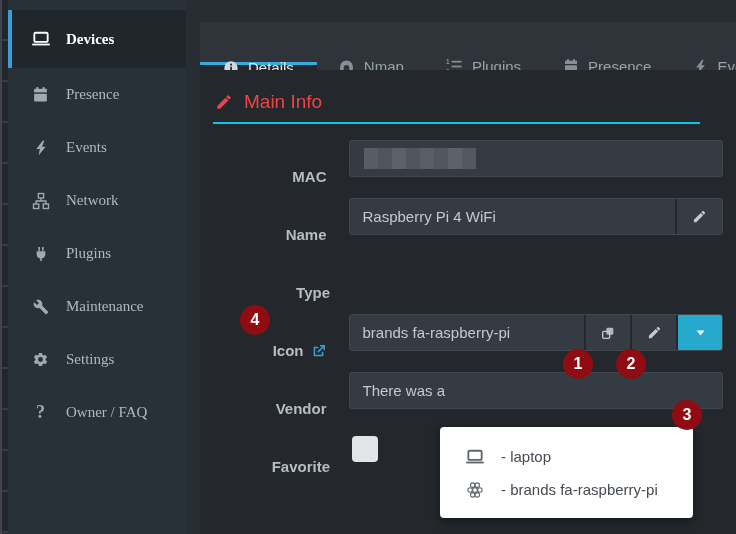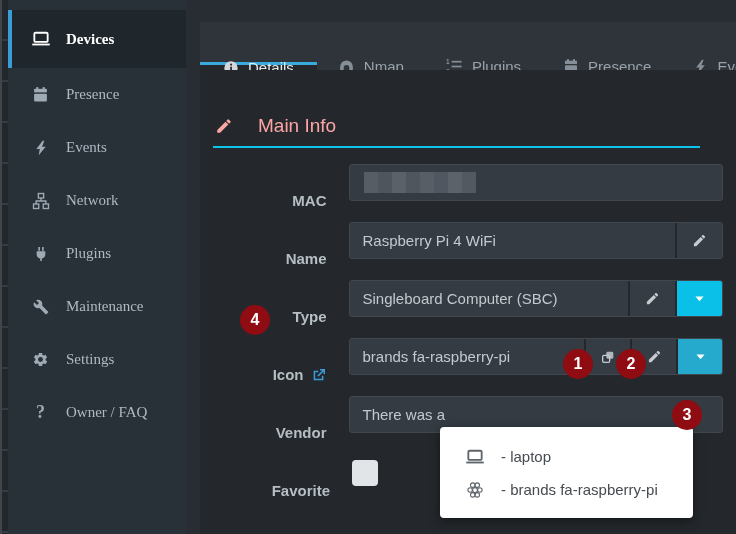--- a/index.html
+++ b/index.html
@@ -54,26 +54,25 @@
   .tab .ic { color:#868f97; }
   .tab.active {
     background:#24282c; border-top:3px solid #3aa9dc;
     color:#e7eaec; padding:0 23px;
   }
   .tab.active .ic { color:#d4d8db; }
 
   
   .main-area { position:absolute; left:13px; top:48px; width:510px; }
   .section-title {
-    display:flex; align-items:center; gap:25px;
-    color:#fca5a5; font-size:19px;
+    display:flex; align-items:center; gap:11px;
+    color:#ef4444; font-size:19px;
     padding:21px 0 9px 2px;
     border-bottom:2px solid #0cc3ea;
     width:487px;
-    margin-top:24px;
   }
   .form { margin-top:16px; }
   .frow { display:flex; align-items:center; height:37px; margin-bottom:21px; }
   .flabel {
     width:139px; text-align:right; padding-right:22px;
     color:#b6bec5; font-weight:bold; font-size:15px;
     display:flex; justify-content:flex-end; align-items:center; gap:7px;margin-top:36px;
   }
   .group {
     display:flex; width:386px; height:37px;
@@ -292,37 +291,20 @@
                   <path d="M3 17.2V21h3.8L17.8 10 14 6.2 3 17.2zM20.7 7.1c.4-.4.4-1 0-1.4l-2.4-2.4c-.4-.4-1-.4-1.4 0L15 5.2 18.8 9l1.9-1.9z"></path>
                 </svg>
               </span>
           </div>
         </div>
       </div>
 
 
       <div class="frow">
         <div class="flabel">Type</div>
-        <div class="group">
-          <div class="fvalue">Singleboard Computer (SBC)</div>
-          <div class="gbtn">
-            <span>
-                <svg width="15" height="15" viewBox="0 0 24 24" fill="currentColor">
-                  <path d="M3 17.2V21h3.8L17.8 10 14 6.2 3 17.2zM20.7 7.1c.4-.4.4-1 0-1.4l-2.4-2.4c-.4-.4-1-.4-1.4 0L15 5.2 18.8 9l1.9-1.9z"></path>
-                </svg>
-              </span>
-          </div>
-          <div class="gbtn caret">
-            <span>
-                <svg width="13" height="13" viewBox="0 0 24 24" fill="currentColor">
-                  <path d="M4.5 8.5h15L12 17z"></path>
-                </svg>
-              </span>
-          </div>
-        </div>
       </div>
 
       <div class="frow">
         <div class="flabel">
           <span>Icon</span>
           <span style="color:#3c9cd7;">
             <svg width="16" height="16" viewBox="0 0 24 24" fill="currentColor">
                 <path d="M4 5.5h7v2.3H6.3v10h10V13h2.3v7H4z"></path>
                 <path d="M13.5 3h7.5v7.5h-2.3V6.9l-7.6 7.6-1.6-1.6 7.6-7.6h-3.6z"></path>
               </svg>

